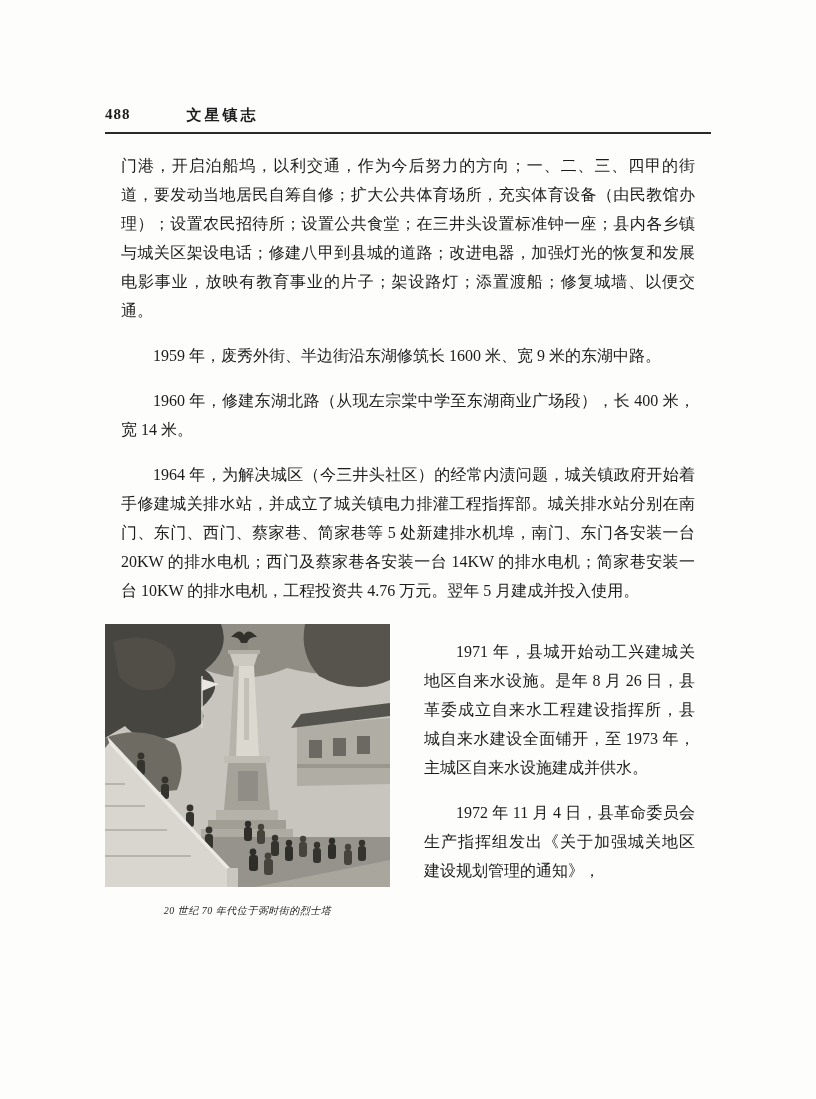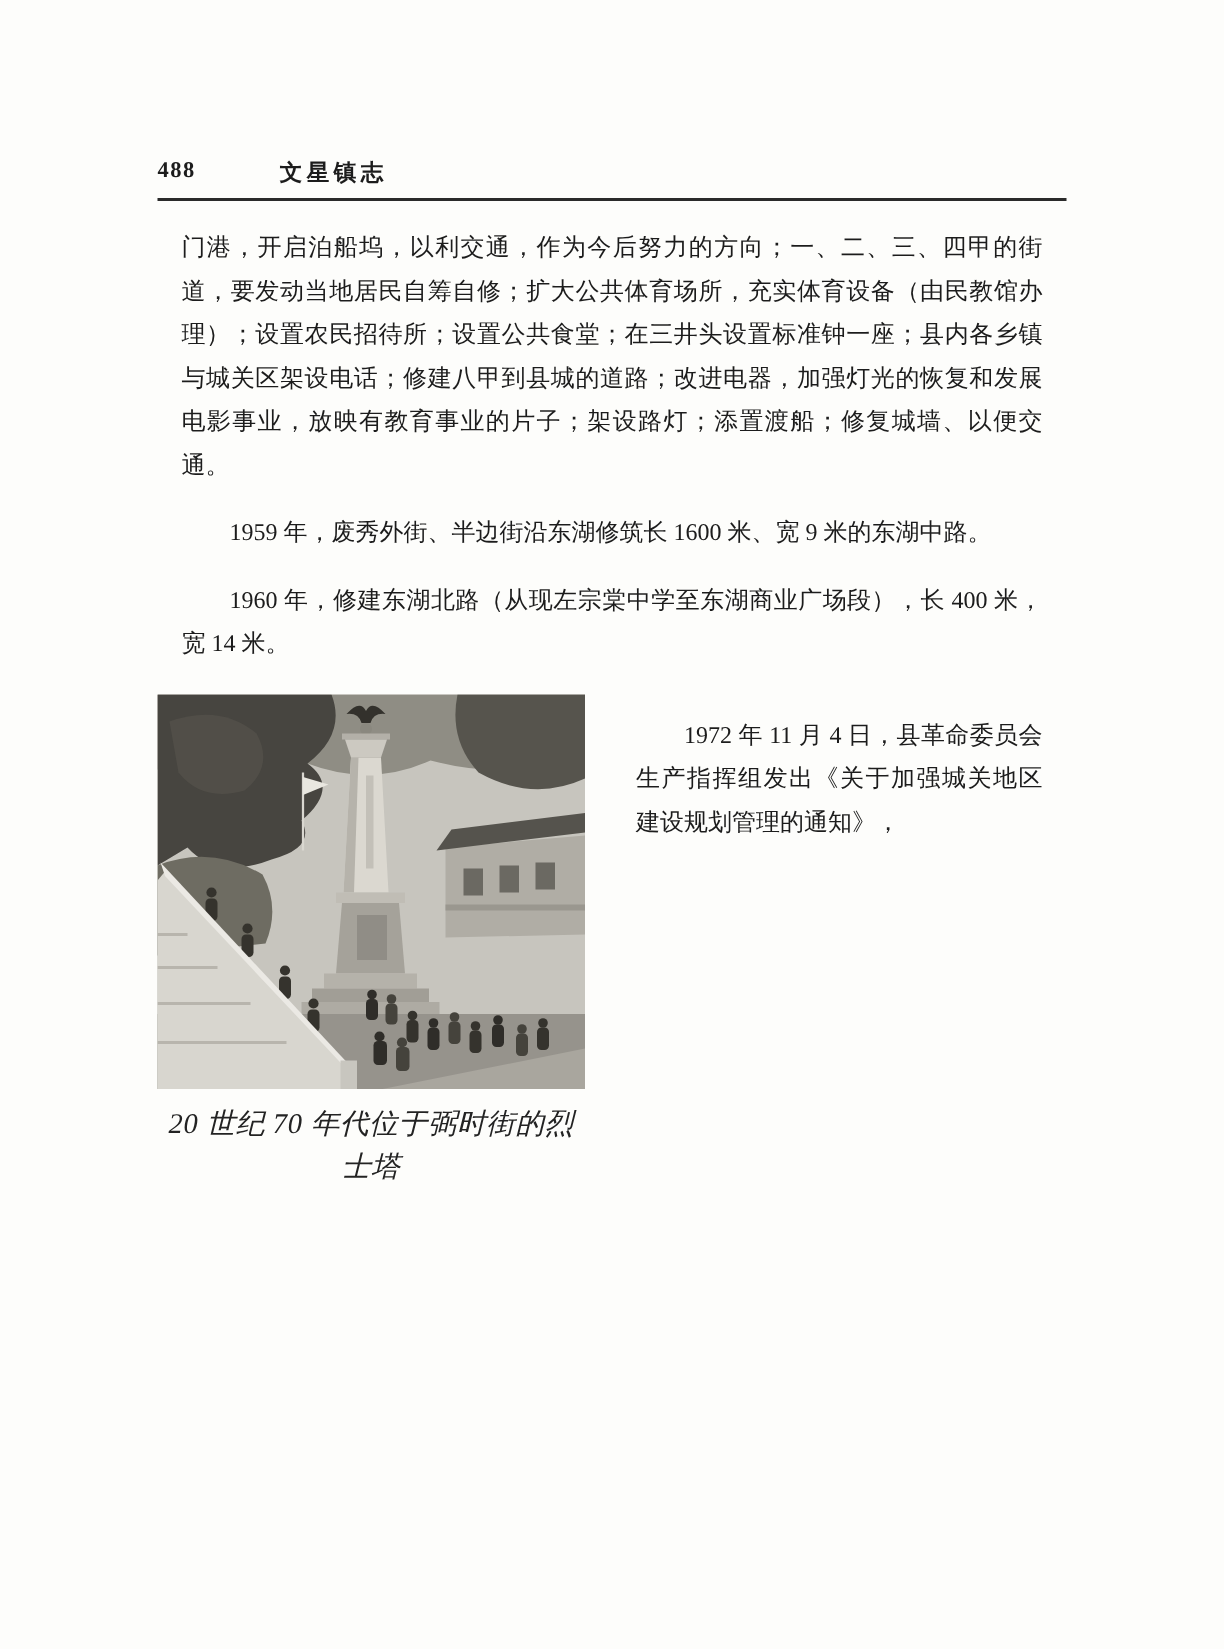--- a/index.html
+++ b/index.html
@@ -49,21 +49,21 @@
     margin: 3px 0 0 0;
   }
   .photo-figure svg {
     display: block;
     width: 285px;
     height: 263px;
     background: #c7c5be;
   }
   .photo-caption {
     text-align: center;
-    font-size: 19px;
+    font-size: 10px;
     font-style: italic;
     letter-spacing: 0.5px;
     margin-top: 9px;
     color: #232323;
   }
   .right-col { flex: 1 1 auto; min-width: 0; }
 </style>
 </head>
 <body>
 
@@ -72,20 +72,21 @@
   <header class="page-header">
     <span class="page-number">488</span>
     <span class="book-title">文星镇志</span>
   </header>
 
   <main class="page-body">
 
     <p class="para flush">门港，开启泊船坞，以利交通，作为今后努力的方向；一、二、三、四甲的街道，要发动当地居民自筹自修；扩大公共体育场所，充实体育设备（由民教馆办理）；设置农民招待所；设置公共食堂；在三井头设置标准钟一座；县内各乡镇与城关区架设电话；修建八甲到县城的道路；改进电器，加强灯光的恢复和发展电影事业，放映有教育事业的片子；架设路灯；添置渡船；修复城墙、以便交通。</p>
     <p class="para">1959 年，废秀外街、半边街沿东湖修筑长 1600 米、宽 9 米的东湖中路。</p>
     <p class="para">1960 年，修建东湖北路（从现左宗棠中学至东湖商业广场段），长 400 米，宽 14 米。</p>
+    <p class="para">1964 年，为解决城区（今三井头社区）的经常内渍问题，城关镇政府开始着手修建城关排水站，并成立了城关镇电力排灌工程指挥部。城关排水站分别在南门、东门、西门、蔡家巷、简家巷等 5 处新建排水机埠，南门、东门各安装一台 20KW 的排水电机；西门及蔡家巷各安装一台 14KW 的排水电机；简家巷安装一台 10KW 的排水电机，工程投资共 4.76 万元。翌年 5 月建成并投入使用。</p>
 
     <div class="wrap-row">
 
       <figure class="photo-figure">
         <svg viewBox="0 0 285 263" role="img">
 
           <rect x="0" y="0" width="285" height="263" fill="#c7c5be"></rect>
 
           <path d="M0,0 H285 V42 Q235,58 182,44 Q142,62 100,46 Q52,64 0,50 Z" fill="#8f8d84"></path>
 
@@ -191,19 +192,20 @@
             <g fill="#45433c">
                 <circle cx="163" cy="232" r="3.4"></circle>
                 <rect x="159" y="235" width="9" height="16" rx="3"></rect>
               </g>
           </g>
         </svg>
         <figcaption class="photo-caption">20 世纪 70 年代位于弼时街的烈士塔</figcaption>
       </figure>
 
       <div class="right-col">
+        <p class="para">1971 年，县城开始动工兴建城关地区自来水设施。是年 8 月 26 日，县革委成立自来水工程建设指挥所，县城自来水建设全面铺开，至 1973 年，主城区自来水设施建成并供水。</p>
         <p class="para">1972 年 11 月 4 日，县革命委员会生产指挥组发出《关于加强城关地区建设规划管理的通知》，</p>
       </div>
 
     </div>
 
   </main>
 </div>
 
 </body></html>

